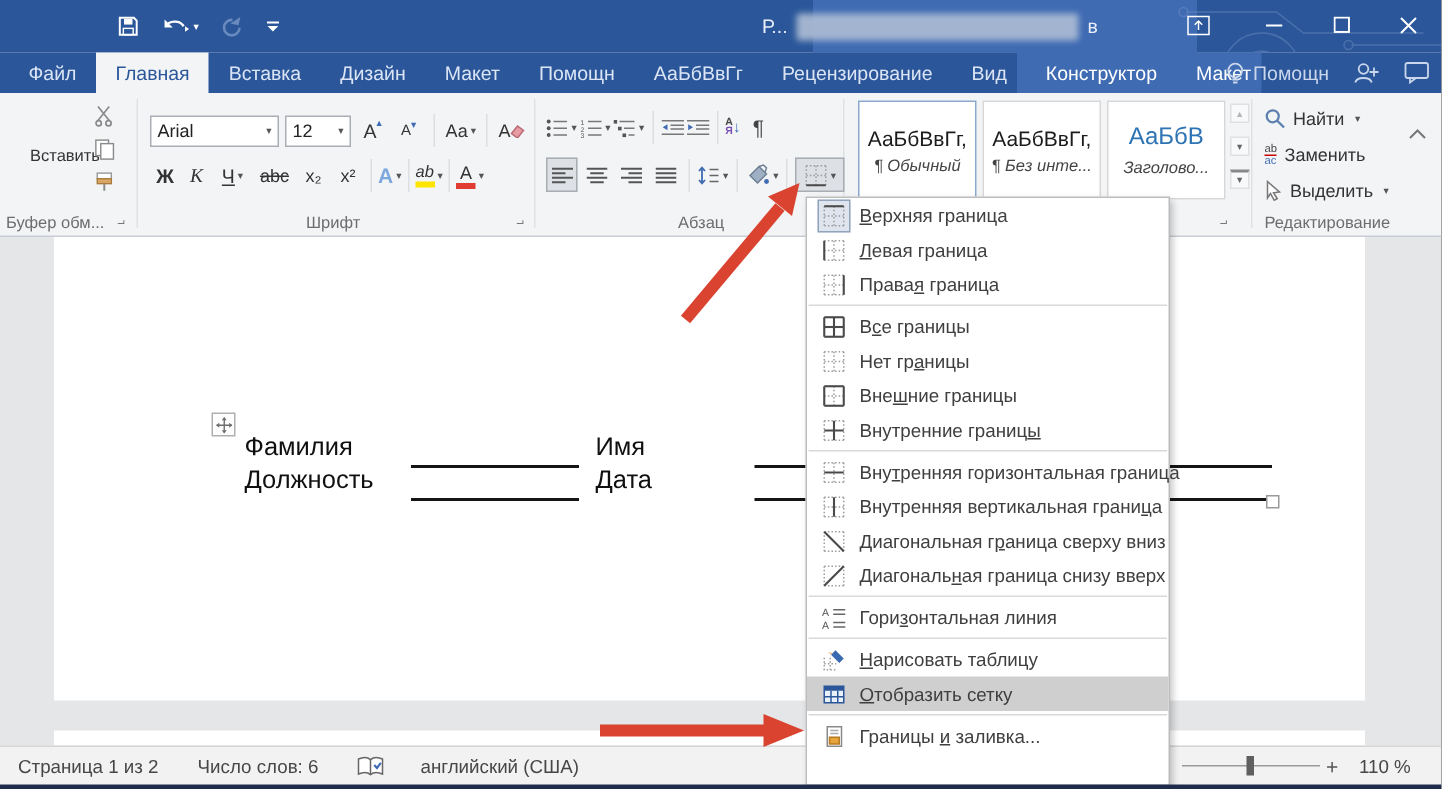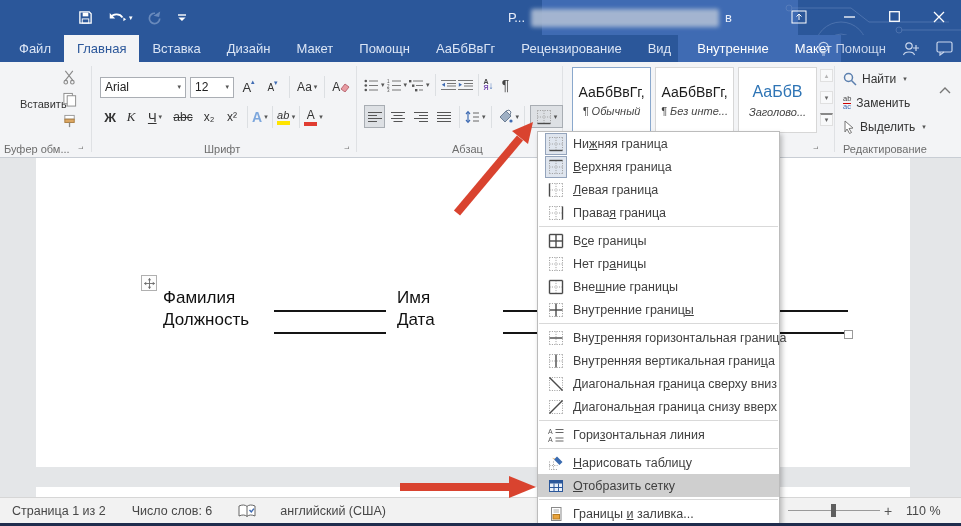--- a/index.html
+++ b/index.html
@@ -172,21 +172,21 @@
   <div id="tab-strip">
       <div class="tab">Файл</div>
       <div class="tab active">Главная</div>
       <div class="tab">Вставка</div>
       <div class="tab">Дизайн</div>
       <div class="tab">Макет</div>
       <div class="tab">Помощн</div>
       <div class="tab">АаБбВвГг</div>
       <div class="tab">Рецензирование</div>
       <div class="tab">Вид</div>
-      <div class="tab ctx">Внутренние</div>
+      <div class="tab ctx">Конструктор</div>
       <div class="tab ctx">Макет</div>
     </div>
   <div id="help-area">
     <span style="display:inline-flex;align-items:center;gap:5px;">
       <svg width="13" height="16" viewBox="0 0 13 16">
           <circle cx="6.5" cy="6" r="4.6" fill="none" stroke="#c9d6ec" stroke-width="1.2"></circle>
           <path d="M4.5 12h4M5 14h3" stroke="#c9d6ec" stroke-width="1.2"></path>
         </svg>
       <span>Помощн</span>
     </span>
@@ -504,33 +504,20 @@
   </div>
   <div id="zoom-track"></div>
   <div id="zoom-thumb"></div>
   <span id="zoom-in">+</span>
   <span id="zoom-pct">110 %</span>
 
   <div id="borders-menu">
       <div class="mi">
         <span class="mi-ic on">
           <svg width="16" height="16" viewBox="0 0 16 16" fill="none">
-            <path d="M1.5 1.5H14.5" stroke="#9c9c9c" stroke-width="1" stroke-dasharray="1,1.4"></path>
-            <path d="M1.5 1.5V14.5" stroke="#9c9c9c" stroke-width="1" stroke-dasharray="1,1.4"></path>
-            <path d="M14.5 1.5V14.5" stroke="#9c9c9c" stroke-width="1" stroke-dasharray="1,1.4"></path>
-            <path d="M1.5 8H14.5" stroke="#9c9c9c" stroke-width="1" stroke-dasharray="1,1.4"></path>
-            <path d="M8 1.5V14.5" stroke="#9c9c9c" stroke-width="1" stroke-dasharray="1,1.4"></path>
-            <path d="M1.5 14.5H14.5" stroke="#4a4a4a" stroke-width="1.4"></path>
-          </svg>
-        </span>
-        <span class="mi-label">Ни<u>ж</u>няя граница</span>
-      </div>
-      <div class="mi">
-        <span class="mi-ic on">
-          <svg width="16" height="16" viewBox="0 0 16 16" fill="none">
             <path d="M1.5 14.5H14.5" stroke="#9c9c9c" stroke-width="1" stroke-dasharray="1,1.4"></path>
             <path d="M1.5 1.5V14.5" stroke="#9c9c9c" stroke-width="1" stroke-dasharray="1,1.4"></path>
             <path d="M14.5 1.5V14.5" stroke="#9c9c9c" stroke-width="1" stroke-dasharray="1,1.4"></path>
             <path d="M1.5 8H14.5" stroke="#9c9c9c" stroke-width="1" stroke-dasharray="1,1.4"></path>
             <path d="M8 1.5V14.5" stroke="#9c9c9c" stroke-width="1" stroke-dasharray="1,1.4"></path>
             <path d="M1.5 1.5H14.5" stroke="#4a4a4a" stroke-width="1.4"></path>
           </svg>
         </span>
         <span class="mi-label"><u>В</u>ерхняя граница</span>
       </div>

